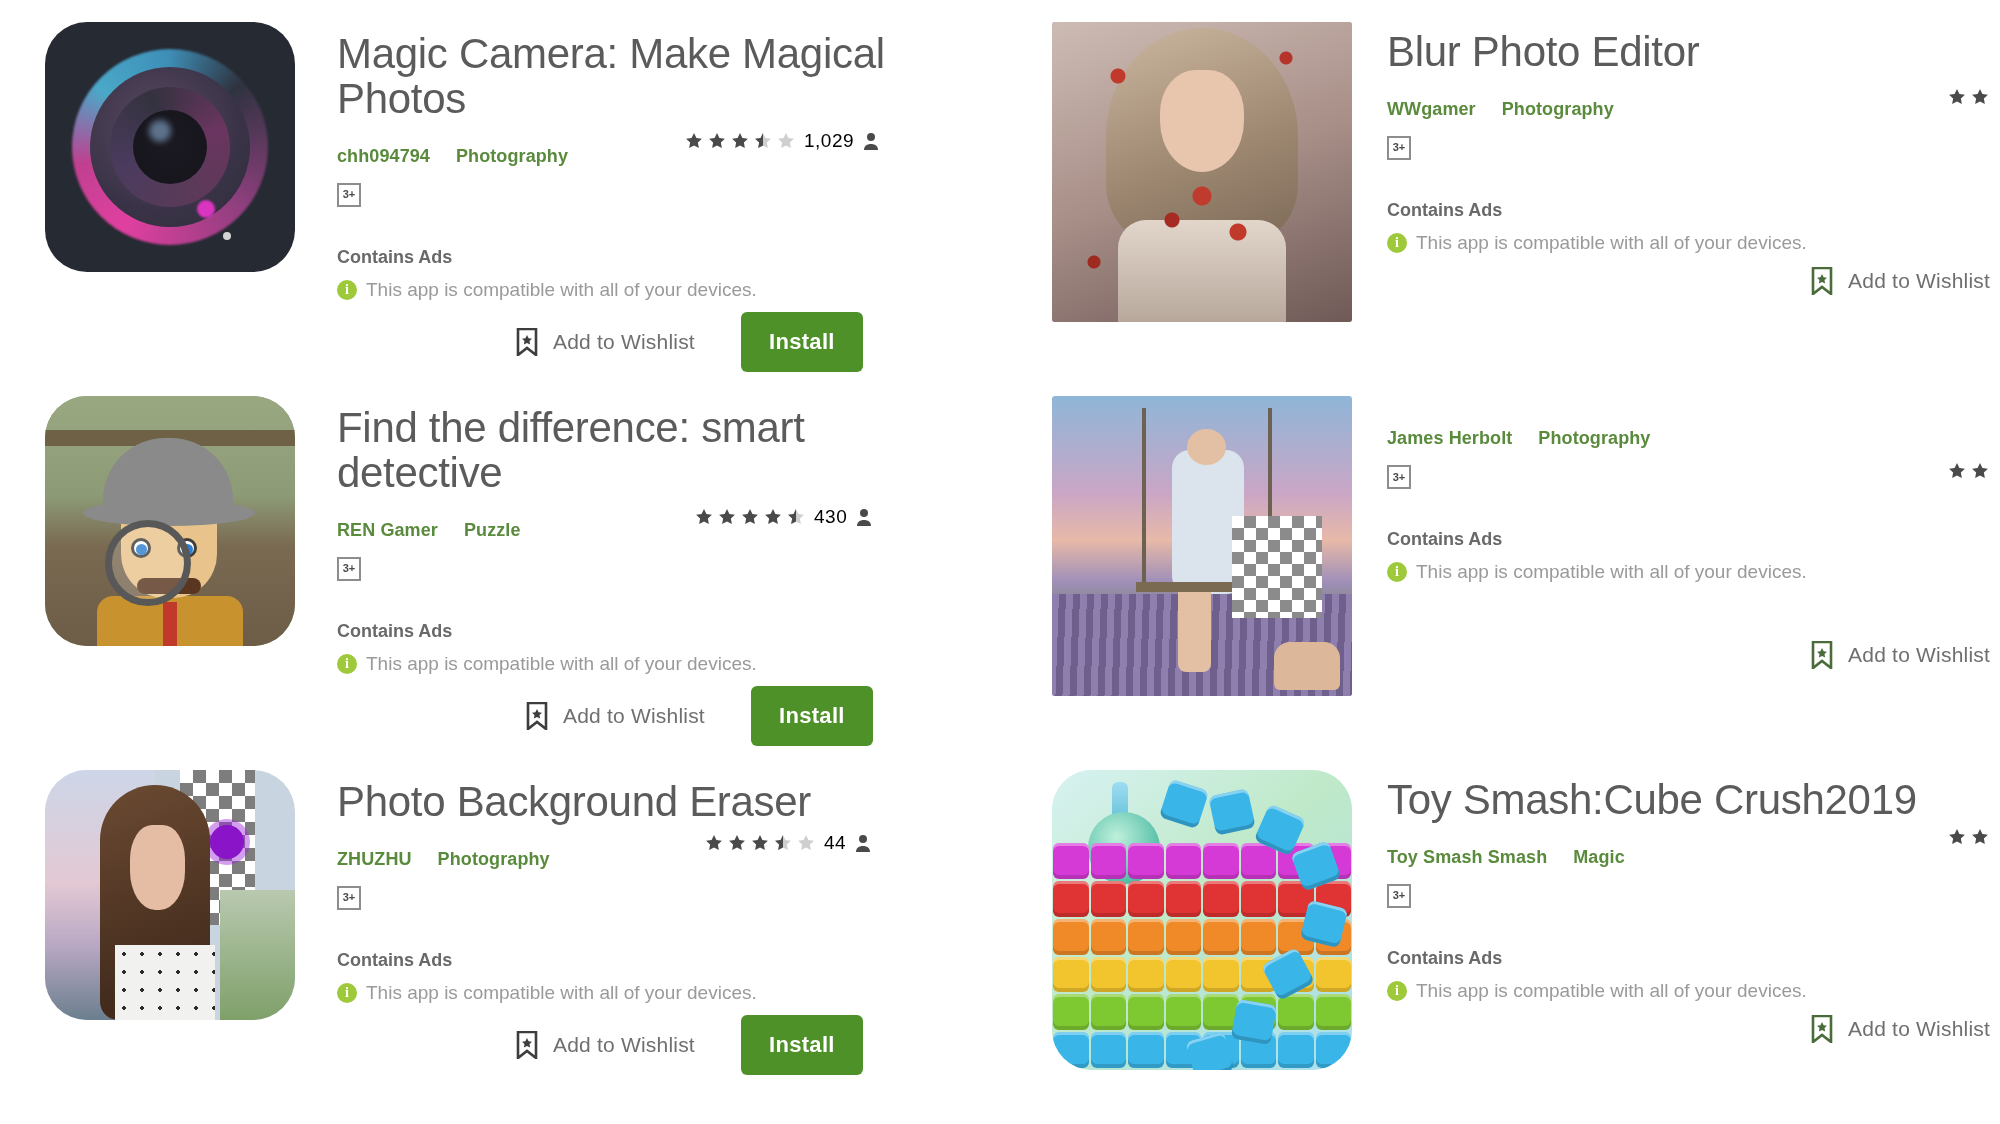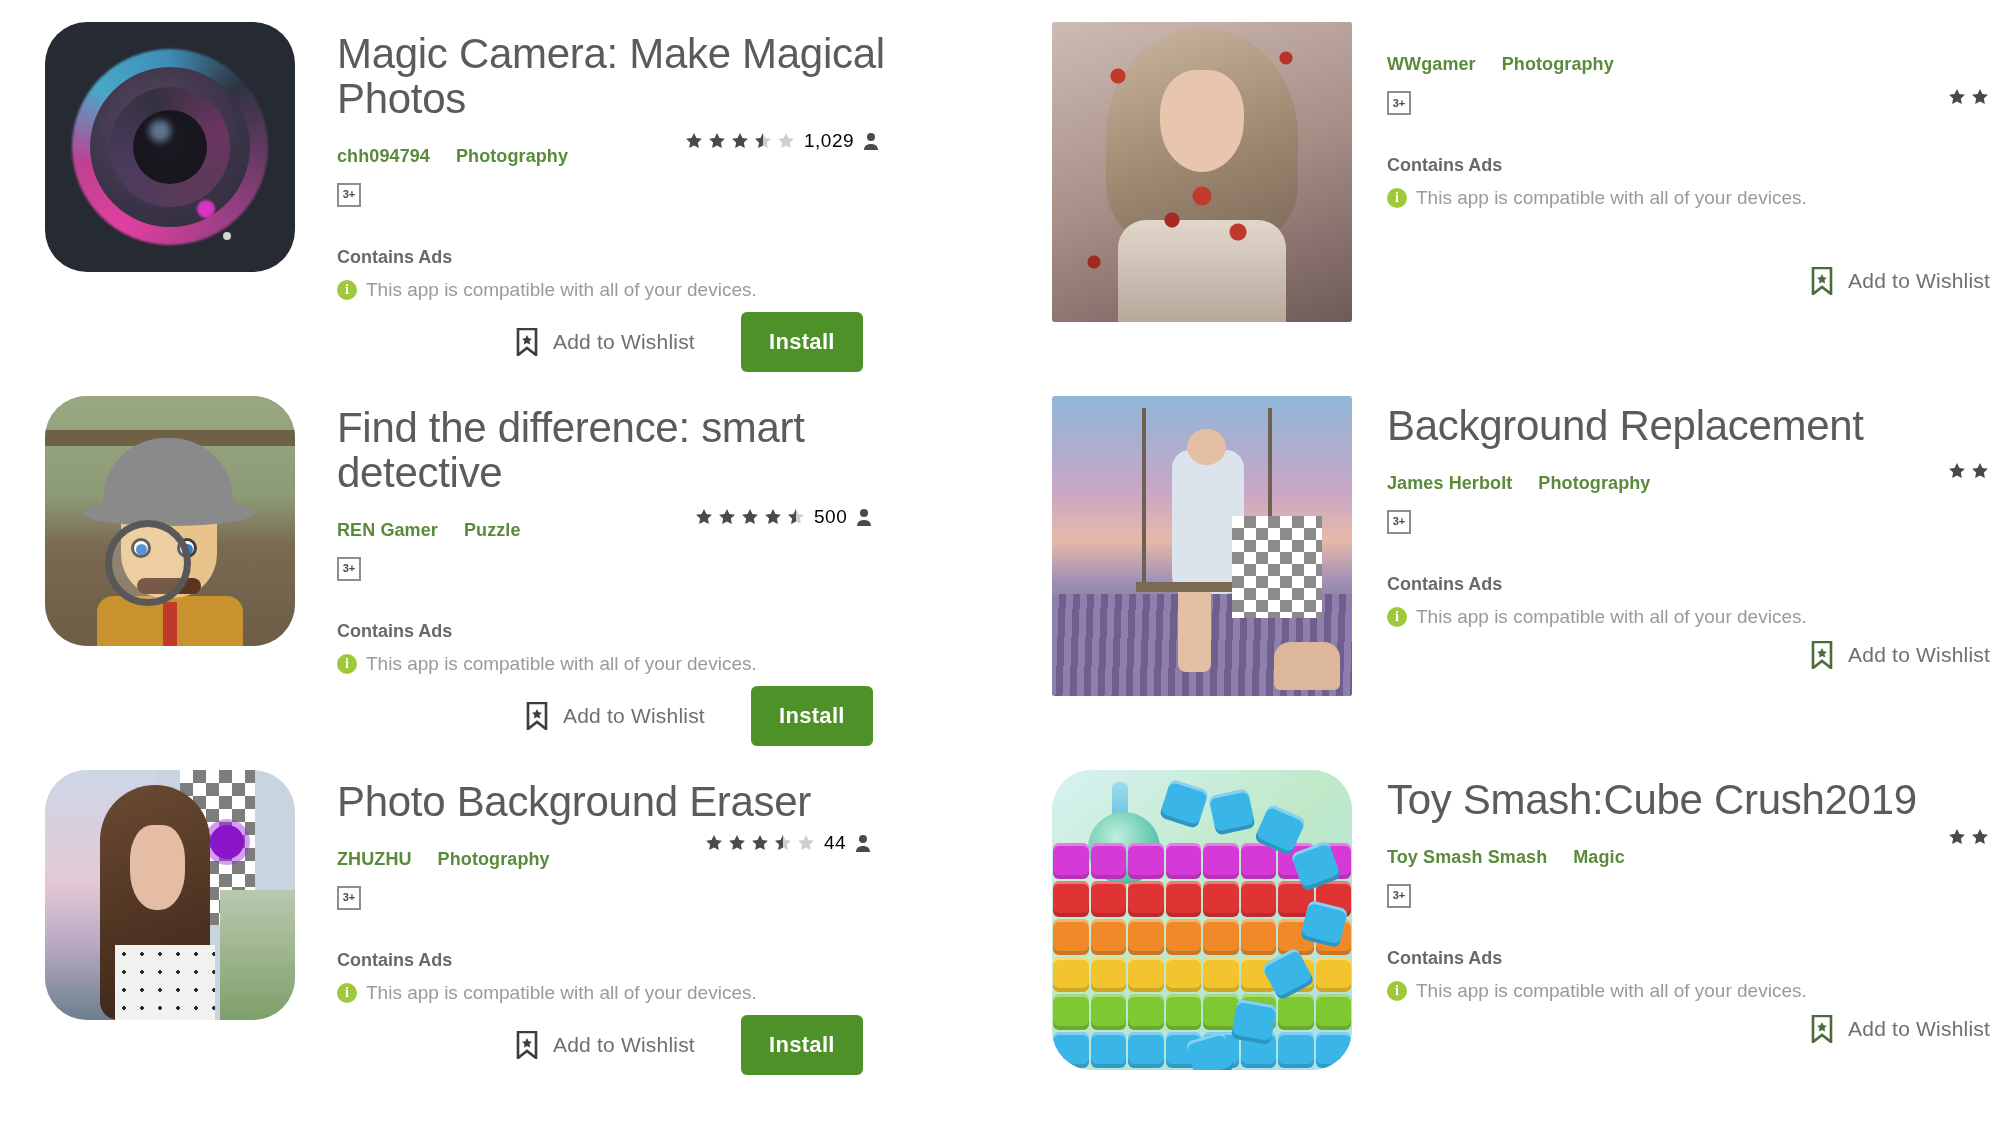--- a/index.html
+++ b/index.html
@@ -569,21 +569,21 @@
               <svg class="back" viewBox="0 0 20 20">
                   <path d="M10 1l2.7 5.6 6.1.8-4.5 4.3 1.1 6.1L10 15l-5.4 2.8 1.1-6.1L1.2 7.4l6.1-.8z"></path>
                 </svg>
               <span class="front">
                   <svg viewBox="0 0 20 20">
                     <path d="M10 1l2.7 5.6 6.1.8-4.5 4.3 1.1 6.1L10 15l-5.4 2.8 1.1-6.1L1.2 7.4l6.1-.8z"></path>
                   </svg>
                 </span>
             </span>
           </span>
-          <span class="rating-count">500</span>
+          <span class="rating-count">430</span>
           <span class="person-icon">
               <svg viewBox="0 0 16 18">
                 <circle cx="8" cy="5" r="4" fill="#4a4a4a"></circle>
                 <path d="M1 18c0-4 3-6 7-6s7 2 7 6z" fill="#4a4a4a"></path>
               </svg>
             </span>
         </div>
         <div class="age-badge">3+</div>
         <div class="ads-label">Contains Ads</div>
         <div class="compat-row">
@@ -688,20 +688,21 @@
 
     <div class="card-right">
       <div class="thumb model-thumb">
         <span class="bg"></span>
         <span class="hair"></span>
         <span class="face"></span>
         <span class="dress"></span>
         <span class="petals"></span>
       </div>
       <div class="info">
+        <div class="app-title">Blur Photo Editor</div>
         <div class="meta-row">
           <span class="meta-dev">WWgamer</span>
           <span class="meta-cat">Photography</span>
         </div>
         <div class="rating-right">
           <span class="star full">
               <svg viewBox="0 0 20 20">
                 <path d="M10 1l2.7 5.6 6.1.8-4.5 4.3 1.1 6.1L10 15l-5.4 2.8 1.1-6.1L1.2 7.4l6.1-.8z"></path>
               </svg>
             </span>
@@ -738,21 +739,20 @@
         <span class="rope-l"></span>
         <span class="rope-r"></span>
         <span class="person-body"></span>
         <span class="person-head"></span>
         <span class="legs"></span>
         <span class="seat"></span>
         <span class="checker"></span>
         <span class="hand"></span>
       </div>
       <div class="info">
-        <div class="app-title">Background Replacement</div>
         <div class="meta-row">
           <span class="meta-dev">James Herbolt</span>
           <span class="meta-cat">Photography</span>
         </div>
         <div class="rating-right">
           <span class="star full">
               <svg viewBox="0 0 20 20">
                 <path d="M10 1l2.7 5.6 6.1.8-4.5 4.3 1.1 6.1L10 15l-5.4 2.8 1.1-6.1L1.2 7.4l6.1-.8z"></path>
               </svg>
             </span>

